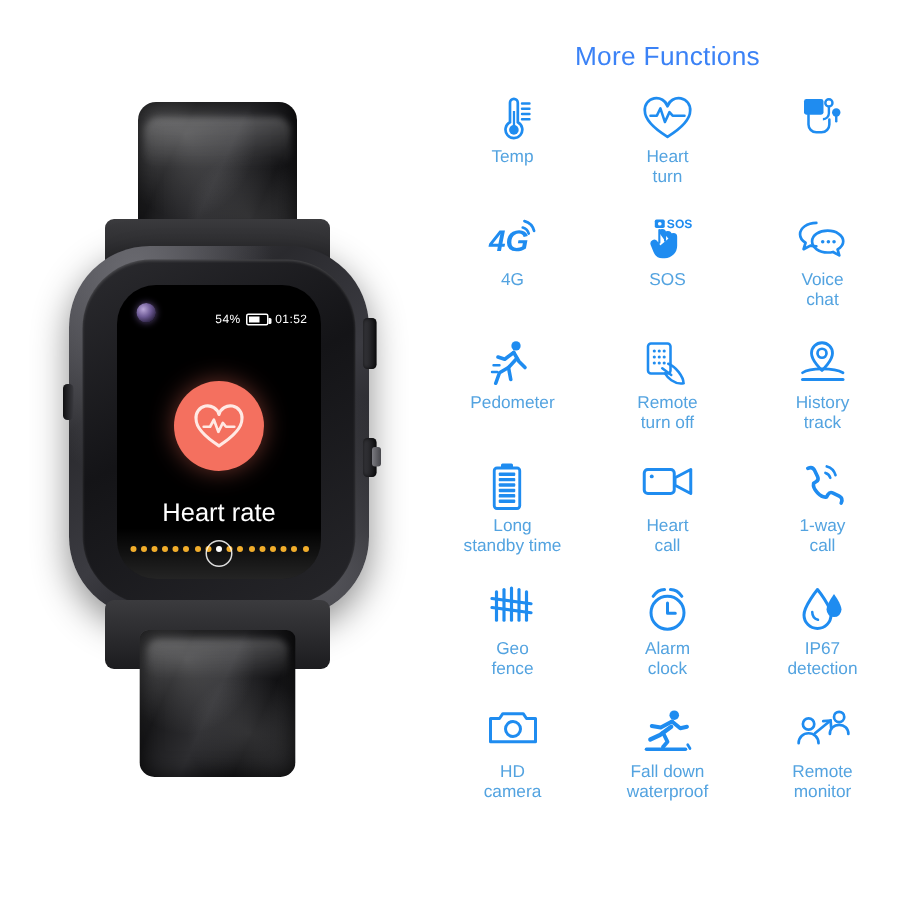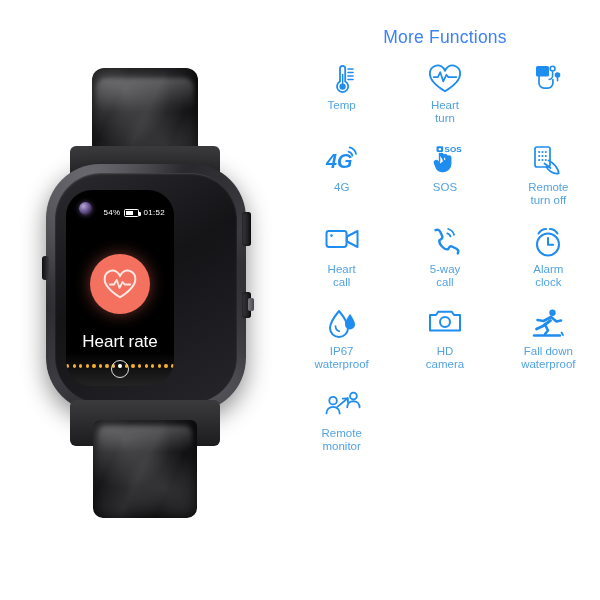--- a/index.html
+++ b/index.html
@@ -77,21 +77,21 @@
     width:6px; height:13px; border-radius:2px;
     background: linear-gradient(90deg,#7a7a80,#46464b);
   }
   .side-left-btn{
     position:absolute; left:-4px; top:92px; width:7px; height:24px; border-radius:3px;
     background: linear-gradient(90deg,#101012,#3a3a3f);
   }
 
   
   .screen {
-    position:absolute; left:20px; top:26px; width:108px; height:196px;
+    position:absolute; left:32px; top:26px; width:136px; height:196px;
     border-radius:26px; background:#000; overflow:hidden;padding-left:18px;
   }
   .cam-lens{
     position:absolute; left:13px; top:12px; width:13px; height:13px; border-radius:50%;
     background: radial-gradient(circle at 35% 32%, #b9a6d8 0%, #6d5a95 42%, #2b2240 78%, #120f1c 100%);
     box-shadow: 0 0 5px rgba(150,120,200,.6);
   }
   .statusbar{
     position:absolute; right:9px; top:18px;
     display:flex; align-items:center; gap:4px;
@@ -268,20 +268,42 @@
           <div class="cap">4G</div>
         </div>
         <div class="cell">
           <span class="ico"><svg viewBox="0 0 38 34" width="36" height="34">
               <rect x="9" y="1.5" width="7" height="6" rx="1.2" fill="#1f8cf0"></rect>
               <circle cx="12.5" cy="4.5" r="1.3" fill="#fff"></circle>
               <text x="17.5" y="7.6" font-family="Liberation Sans, sans-serif" font-size="8.5" font-weight="bold" fill="#1f8cf0">SOS</text>
               <path d="M12.2 9 v8.8 M12.2 11 a2 2 0 0 1 4 0 v5.5 M16.2 12.3 a2 2 0 0 1 4 0 v4.5 M20.2 13.6 a1.9 1.9 0 0 1 3.8 0 v6.4 a8 8 0 0 1-8 8 h-1.6 a6 6 0 0 1-5.6-3.8 l-2-5 a2 2 0 0 1 3.4-2 l2.2 3" fill="#1f8cf0" stroke="#1f8cf0" stroke-width="1.5" stroke-linejoin="round" stroke-linecap="round"></path>
             </svg></span>
           <div class="cap">SOS</div>
+        </div>
+        <div class="cell">
+          <span class="ico"><svg viewBox="0 0 36 30" width="34" height="30">
+              <path d="M14 4 C7.5 4 2.5 7.6 2.5 12 c0 2.4 1.5 4.6 3.9 6 l-1.4 4.6 4.8-2.6 c1.3.3 2.7.5 4.2.5" fill="none" stroke="#1f8cf0" stroke-width="1.9" stroke-linejoin="round" stroke-linecap="round"></path>
+              <path d="M22 9.5 C28 9.5 33 12.8 33 17 c0 2.3-1.6 4.4-4 5.7 l1.2 4.2-4.4-2.4 c-1.2.3-2.5.4-3.8.4 -6 0-11-3.3-11-7.9 S16 9.5 22 9.5 Z" fill="none" stroke="#1f8cf0" stroke-width="1.9" stroke-linejoin="round"></path>
+              <circle cx="18.5" cy="17.3" r="1.25" fill="#1f8cf0"></circle>
+              <circle cx="22.5" cy="17.3" r="1.25" fill="#1f8cf0"></circle>
+              <circle cx="26.5" cy="17.3" r="1.25" fill="#1f8cf0"></circle>
+            </svg></span>
+          <div class="cap">Voice
+chat</div>
+        </div>
+        <div class="cell">
+          <span class="ico"><svg viewBox="0 0 30 34" width="30" height="34">
+              <circle cx="19" cy="4.6" r="3.1" fill="#1f8cf0"></circle>
+              <path d="M17.5 9 L11.5 13.5 L7 12" fill="none" stroke="#1f8cf0" stroke-width="2.4" stroke-linecap="round" stroke-linejoin="round"></path>
+              <path d="M17.5 9 L21 15 L25 19" fill="none" stroke="#1f8cf0" stroke-width="2.4" stroke-linecap="round" stroke-linejoin="round"></path>
+              <path d="M19.5 13 L14 19 L15.5 27" fill="none" stroke="#1f8cf0" stroke-width="2.4" stroke-linecap="round" stroke-linejoin="round"></path>
+              <path d="M14 19 L8 22.5 L5.5 29.5" fill="none" stroke="#1f8cf0" stroke-width="2.4" stroke-linecap="round" stroke-linejoin="round"></path>
+              <path d="M4 17.5 h4 M3 22 h3.5" stroke="#1f8cf0" stroke-width="1.6" stroke-linecap="round"></path>
+            </svg></span>
+          <div class="cap">Pedometer</div>
         </div>
         <div class="cell">
           <span class="ico"><svg viewBox="0 0 34 34" width="34" height="34">
               <rect x="4" y="3" width="15" height="20" rx="2" fill="none" stroke="#1f8cf0" stroke-width="1.7"></rect>
               <g fill="#1f8cf0">
                 <circle cx="8.2" cy="8" r="1.05"></circle>
                 <circle cx="11.5" cy="8" r="1.05"></circle>
                 <circle cx="14.8" cy="8" r="1.05"></circle>
                 <circle cx="8.2" cy="12" r="1.05"></circle>
                 <circle cx="11.5" cy="12" r="1.05"></circle>
@@ -289,55 +311,96 @@
                 <circle cx="8.2" cy="16" r="1.05"></circle>
                 <circle cx="11.5" cy="16" r="1.05"></circle>
                 <circle cx="14.8" cy="16" r="1.05"></circle>
               </g>
               <path d="M13.5 19.5 l6 4.5 M17.5 16.5 c2.5 1 5 3 7 5.6 2.2 2.9 3.2 5.4 3.2 7.4 M27.8 29.5 c-2.8.6-5.6-.2-8.2-2 -2-1.4-3.4-3.1-4.3-4.6" fill="none" stroke="#1f8cf0" stroke-width="1.7" stroke-linecap="round" stroke-linejoin="round"></path>
             </svg></span>
           <div class="cap">Remote
 turn off</div>
         </div>
         <div class="cell">
+          <span class="ico"><svg viewBox="0 0 34 30" width="34" height="30">
+              <path d="M17 2.5 a7 7 0 0 1 7 7 c0 5-7 11.5-7 11.5 S10 14.5 10 9.5 a7 7 0 0 1 7-7 Z" fill="none" stroke="#1f8cf0" stroke-width="1.9" stroke-linejoin="round"></path>
+              <circle cx="17" cy="9.5" r="3" fill="none" stroke="#1f8cf0" stroke-width="1.8"></circle>
+              <path d="M4 22.5 c5-3.5 21-3.5 27 0" fill="none" stroke="#1f8cf0" stroke-width="1.8" stroke-linecap="round"></path>
+              <path d="M4 27 h27" stroke="#1f8cf0" stroke-width="2" stroke-linecap="round"></path>
+            </svg></span>
+          <div class="cap">History
+track</div>
+        </div>
+        <div class="cell">
+          <span class="ico"><svg viewBox="0 0 26 34" width="26" height="34">
+              <rect x="9" y="1" width="8" height="3" rx="1" fill="#1f8cf0"></rect>
+              <rect x="4.5" y="4" width="17" height="27" rx="1.8" fill="none" stroke="#1f8cf0" stroke-width="1.9"></rect>
+              <g fill="#1f8cf0">
+                <rect x="7.5" y="7" width="11" height="2.3" rx=".6"></rect>
+                <rect x="7.5" y="10.6" width="11" height="2.3" rx=".6"></rect>
+                <rect x="7.5" y="14.2" width="11" height="2.3" rx=".6"></rect>
+                <rect x="7.5" y="17.8" width="11" height="2.3" rx=".6"></rect>
+                <rect x="7.5" y="21.4" width="11" height="2.3" rx=".6"></rect>
+                <rect x="7.5" y="25" width="11" height="2.3" rx=".6"></rect>
+              </g>
+            </svg></span>
+          <div class="cap">Long
+standby time</div>
+        </div>
+        <div class="cell">
           <span class="ico"><svg viewBox="0 0 36 24" width="36" height="26">
               <rect x="1.5" y="4" width="20" height="16" rx="2.4" fill="none" stroke="#1f8cf0" stroke-width="2"></rect>
               <circle cx="6.5" cy="8.6" r="1.3" fill="#1f8cf0"></circle>
               <path d="M22 9.5 L32.5 4 v16 L22 14.5 Z" fill="none" stroke="#1f8cf0" stroke-width="2" stroke-linejoin="round"></path>
             </svg></span>
           <div class="cap">Heart
 call</div>
         </div>
         <div class="cell">
           <span class="ico"><svg viewBox="0 0 34 32" width="34" height="32">
               <path d="M7.5 4.2 c2.2-1 3.8-.3 4.6 1.4 l2 4.2 c.7 1.5.2 2.6-1.1 3.4 l-1.6 1 c-.4 1.8 1 4.6 2.6 6.3 1.7 1.8 4.3 3.2 6 2.8 l1-1.6 c.8-1.3 2-1.7 3.4-1 l4.1 2.1 c1.7.9 2.3 2.5 1.3 4.6" fill="none" stroke="#1f8cf0" stroke-width="2.4" stroke-linecap="round" stroke-linejoin="round"></path>
               <path d="M22.5 10.5 a4.6 4.6 0 0 0-3.2-3.2" fill="none" stroke="#1f8cf0" stroke-width="1.8" stroke-linecap="round"></path>
               <path d="M26 8.8 a8.2 8.2 0 0 0-5.8-5.8" fill="none" stroke="#1f8cf0" stroke-width="1.8" stroke-linecap="round"></path>
             </svg></span>
-          <div class="cap">5-way
+          <div class="cap">1-way
 call</div>
+        </div>
+        <div class="cell">
+          <span class="ico"><svg viewBox="0 0 34 28" width="34" height="28">
+              <g stroke="#1f8cf0" stroke-width="2.1" stroke-linecap="round">
+                <path d="M6 4.5 v19"></path>
+                <path d="M11 3 v20.5"></path>
+                <path d="M16 2 v21.5"></path>
+                <path d="M21 3 v20.5"></path>
+                <path d="M26 4.5 v19"></path>
+                <path d="M3 9 L29 12.5"></path>
+                <path d="M3 15 L29 18.5"></path>
+              </g>
+            </svg></span>
+          <div class="cap">Geo
+fence</div>
         </div>
         <div class="cell">
           <span class="ico"><svg viewBox="0 0 34 34" width="34" height="34">
               <circle cx="17" cy="18.5" r="11" fill="none" stroke="#1f8cf0" stroke-width="2"></circle>
               <path d="M17 12 v6.8 h5.2" fill="none" stroke="#1f8cf0" stroke-width="2" stroke-linecap="round" stroke-linejoin="round"></path>
               <path d="M7.5 7.5 C9.5 4.5 12.5 3 15 3" fill="none" stroke="#1f8cf0" stroke-width="2.1" stroke-linecap="round"></path>
               <path d="M26.5 7.5 C24.5 4.5 21.5 3 19 3" fill="none" stroke="#1f8cf0" stroke-width="2.1" stroke-linecap="round"></path>
             </svg></span>
           <div class="cap">Alarm
 clock</div>
         </div>
         <div class="cell">
           <span class="ico"><svg viewBox="0 0 34 34" width="34" height="34">
               <path d="M14 3 C14 3 5 14 5 20 a9 9 0 0 0 18 0 C23 14 14 3 14 3 Z" fill="none" stroke="#1f8cf0" stroke-width="2" stroke-linejoin="round"></path>
               <path d="M10.5 18 c0 2.6 1.6 4.6 3.8 5.2" fill="none" stroke="#1f8cf0" stroke-width="1.7" stroke-linecap="round"></path>
               <path d="M25 6 c0 0 5 6.8 5 10.4 a5 5 0 0 1-10 0 C20 12.8 25 6 25 6 Z" fill="#1f8cf0"></path>
             </svg></span>
           <div class="cap">IP67
-waterproof</div>
+detection</div>
         </div>
         <div class="cell">
           <span class="ico"><svg viewBox="0 0 34 26" width="34" height="26">
               <path d="M2 7 h6 l2.2-3.2 h13.6 L26 7 h6 v15.5 H2 Z" fill="none" stroke="#1f8cf0" stroke-width="2" stroke-linejoin="round"></path>
               <circle cx="17" cy="14" r="5" fill="none" stroke="#1f8cf0" stroke-width="2"></circle>
             </svg></span>
           <div class="cap">HD
 camera</div>
         </div>
         <div class="cell">

